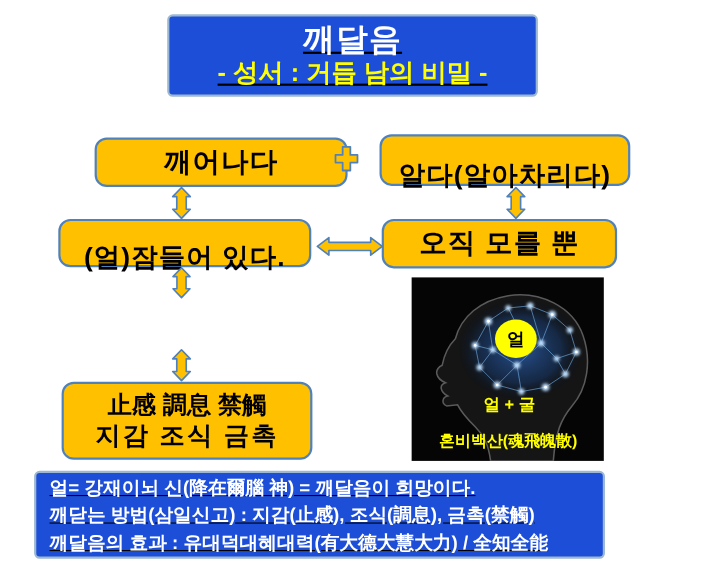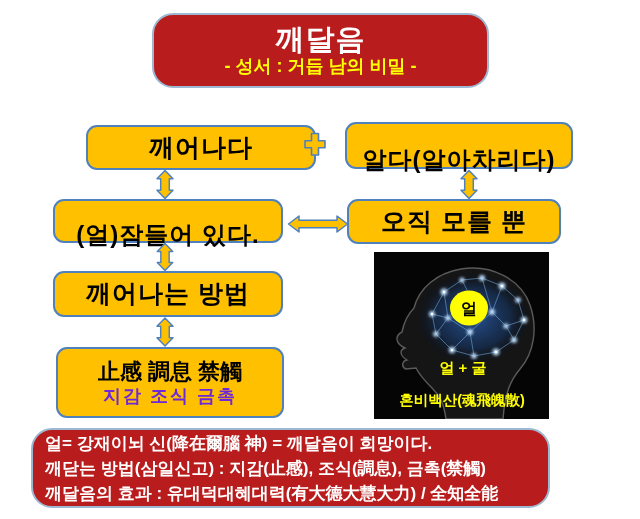--- a/index.html
+++ b/index.html
@@ -11,50 +11,51 @@
     position: relative;
     width: 640px;
     height: 519px;
     background: #ffffff;
     overflow: hidden;
   }
   .abs { position: absolute; }
 
   
   .blue-box {
-    background: #b91c1c;
+    background: #1d4ed8;
     border: 2px solid #9DB8D2;
-    border-radius: 21px;
+    border-radius: 5px;
+    text-decoration: underline;
   }
   .title-box {
     left: 152px; top: 13px; width: 337px; height: 75px;
     display: flex; flex-direction: column; align-items: center; justify-content: center;
   }
   .title-main {
     color: #ffffff; font-size: 29px; font-weight: bold; line-height: 1.15;
     letter-spacing: 1px;
   }
   .title-sub {
-    color: #FFFF00; font-size: 18px; font-weight: bold; line-height: 1.2;
+    color: #FFFF00; font-size: 23px; font-weight: bold; line-height: 1.2;
   }
 
   
   .obox {
     background: #FFC000;
     border: 2px solid #4F81BD;
     border-radius: 11px;
     display: flex; flex-direction: column; align-items: center; justify-content: center;
     text-align: center;
     color: #000000;
     font-weight: bold;
   }
   .obox .t1 { font-size: 25px; line-height: 1.1; letter-spacing: 1px; }
   .obox .t2 { font-size: 24px; line-height: 1.1; letter-spacing: 1px; margin-top: 29px; }
   .obox .hanja { font-size: 22px; line-height: 1.25; color: #000000; }
-  .obox .red  { font-size: 18px; line-height: 1.25; color: #6d28d9; letter-spacing: 2px; }
+  .obox .red  { font-size: 23px; line-height: 1.25; color: #000000; letter-spacing: 2px; }
 
   .arrow-svg { display: block; }
 
   
   .footer-box {
     left: 31px; top: 428px; width: 519px; height: 80px;
     display: flex; flex-direction: column; justify-content: center;
     padding: 4px 10px 4px 12px;
   }
   .footer-box .fl {
@@ -76,23 +77,20 @@
   </div>
 
   <div class="abs obox" style="left:53px; top:125px; width:230px; height:45px;margin-left:33px;">
     <div class="t1">깨어나다</div>
   </div>
 
   <div class="abs obox" style="left:53px; top:199px; width:230px; height:44px;">
     <div class="t2">(얼)잠들어 있다.</div>
   </div>
 
-  <div class="abs obox" style="left:53px; top:271px; width:230px; height:46px;">
-    <div class="t1">깨어나는 방법</div>
-  </div>
 
   <div class="abs obox" style="left:56px; top:347px; width:228px; height:71px;">
     <div class="hanja">止感 調息 禁觸</div>
     <div class="red">지감 조식 금촉</div>
   </div>
 
   <div class="abs obox" style="left:345px; top:122px; width:228px; height:47px;">
     <div class="t2">알다(알아차리다)</div>
   </div>
 

